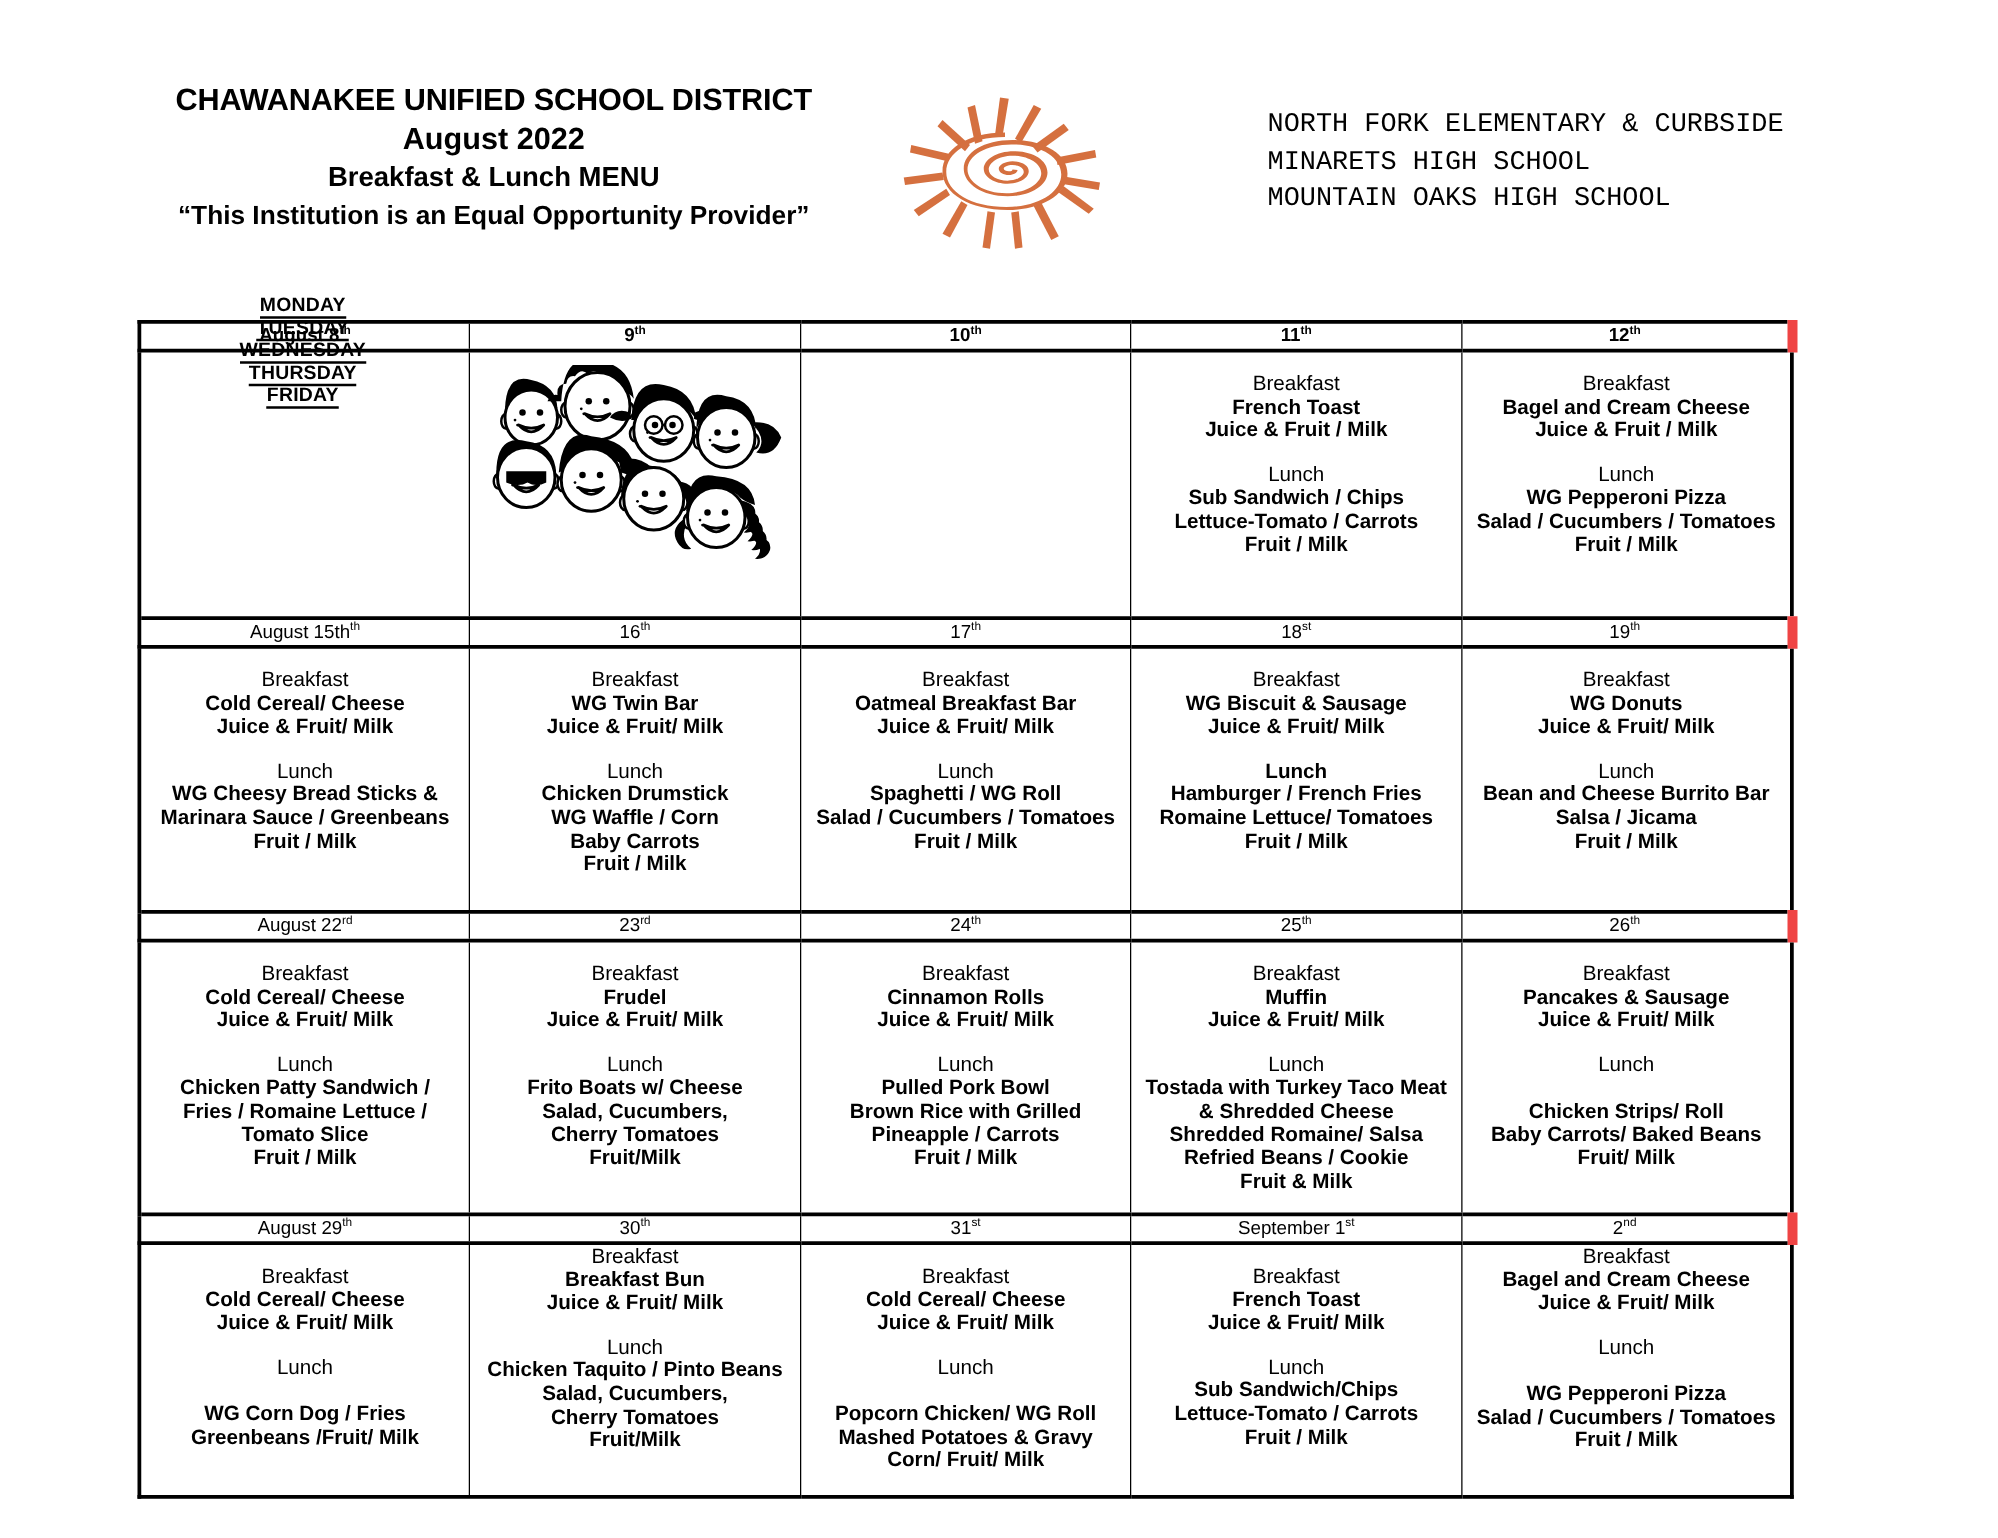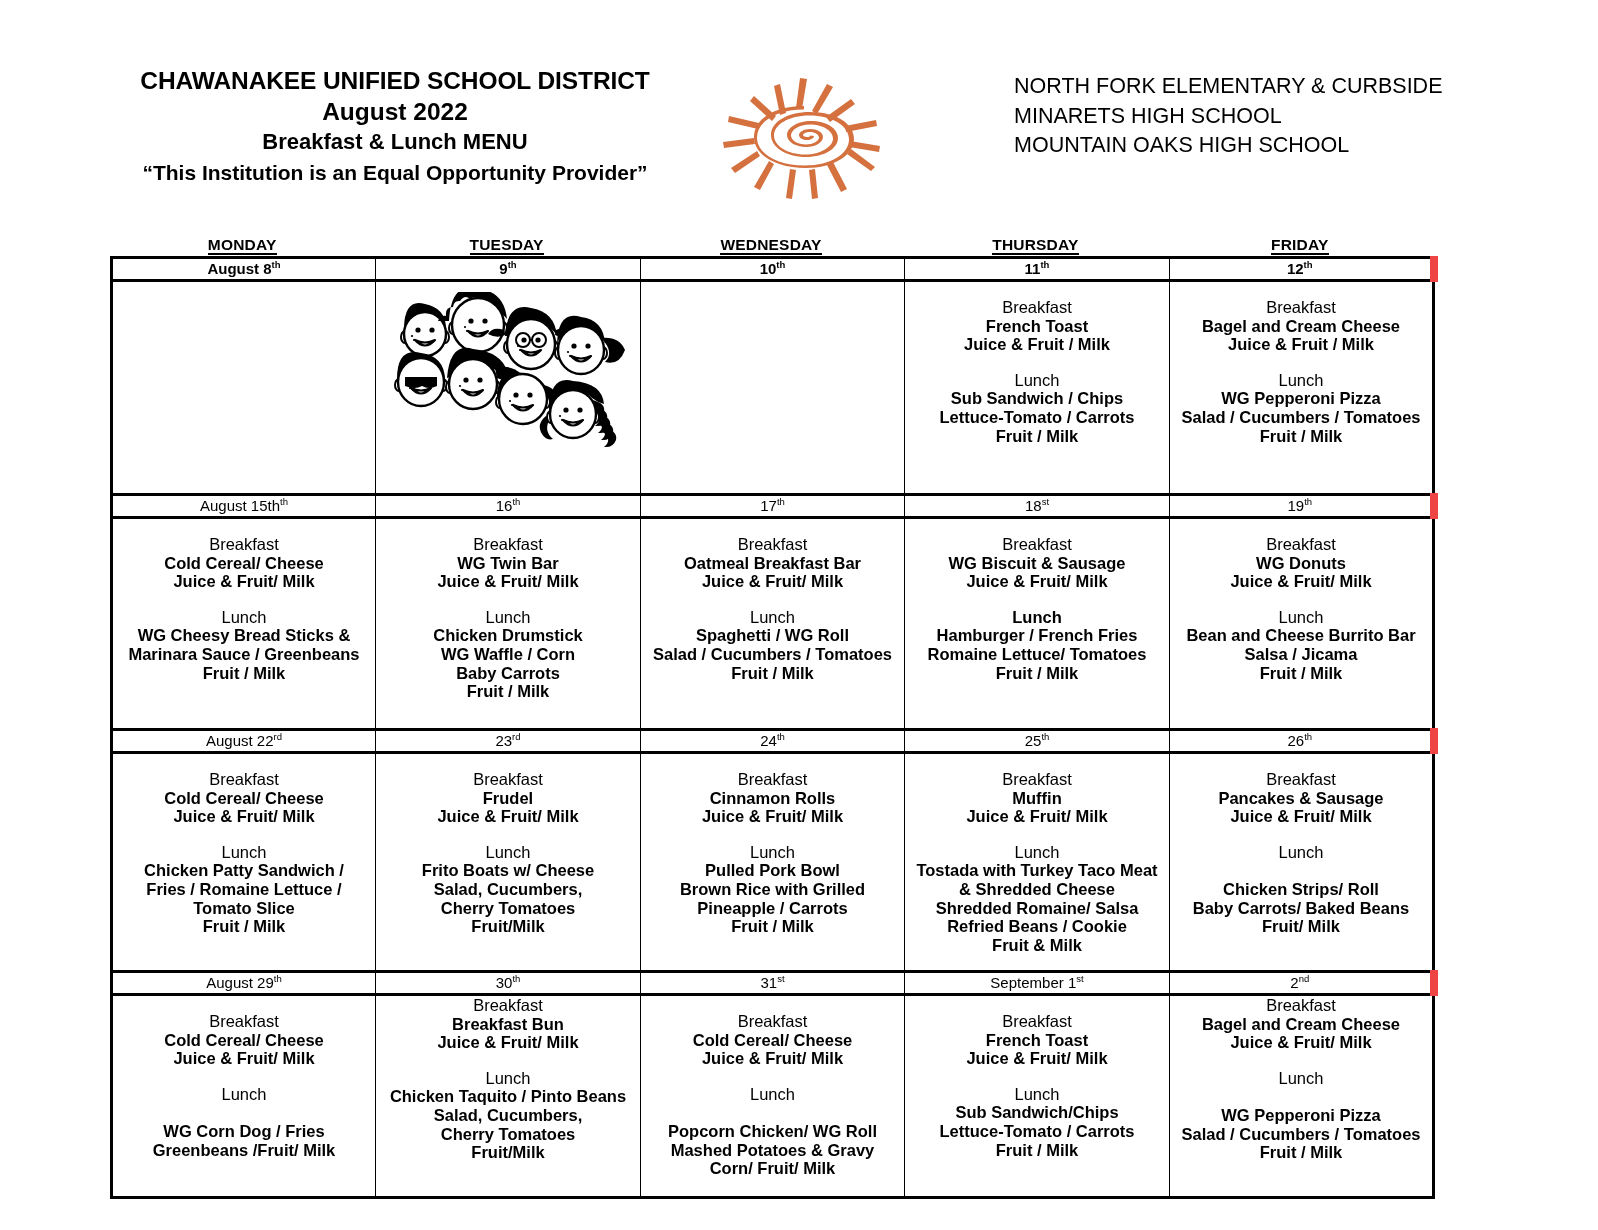--- a/index.html
+++ b/index.html
@@ -57,36 +57,38 @@
     position: absolute;
     left: 688px;
     top: 72px;
     width: 232px;
     height: 135px;
   }
 
   .schools {
     position: absolute;
     left: 1014px;
-    top: 72px;
+    top: 86px;
     width: 480px;
+    font-family: Liberation Mono, monospace;
   }
   .schools .school-line {
     font-size: 21.5px;
     line-height: 29.5px;
     white-space: nowrap;
   }
 
   
   .daynames {
     position: absolute;
     left: 110px;
     top: 236px;
     width: 1322px;
     display: flex;
+    flex-direction: column;
   }
   .dayname {
     width: 264.4px;
     text-align: center;
     font-size: 15.5px;
     font-weight: bold;
     letter-spacing: 0.2px;
   }
   .dayname span {
     border-bottom: 2px solid #000;

